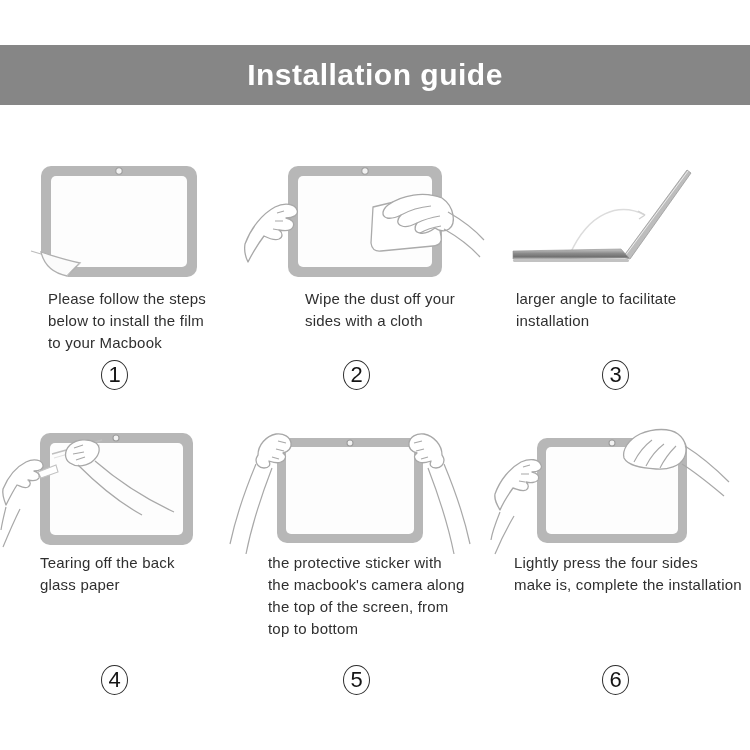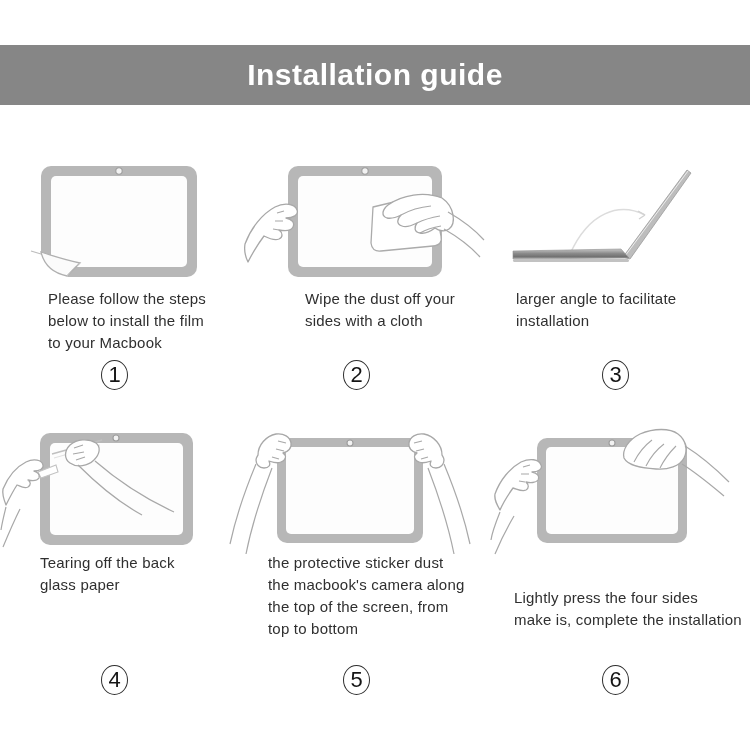--- a/index.html
+++ b/index.html
@@ -26,21 +26,21 @@
   
   .badge{
     position:absolute;width:27px;height:30px;border:1.5px solid #2e2e2e;
     border-radius:50%;display:flex;align-items:center;justify-content:center;
     box-sizing:border-box;background:#ffffff;
   }
   .badge-num{font-size:22px;color:#151515;line-height:1;}
   .b1{left:101px;top:360px;} .b2{left:343px;top:360px;} .b3{left:602px;top:360px;}
   .b4{left:101px;top:665px;} .b5{left:343px;top:665px;} .b6{left:602px;top:665px;}
   .t1{left:48px;top:288px;}  .t2{left:288px;top:288px;margin-left:17px;} .t3{left:516px;top:288px;}
-  .t4{left:40px;top:552px;}  .t5{left:268px;top:552px;} .t6{left:514px;top:552px;margin-top:35px;}
+  .t4{left:40px;top:552px;}  .t5{left:268px;top:552px;} .t6{left:514px;top:552px;}
 </style>
 </head>
 <body>
 
 <div class="canvas">
 
   <header class="banner">
     <span class="banner-title">Installation guide</span>
   </header>
 
@@ -165,21 +165,21 @@
   </div>
   <div class="caption t3">
     <div class="cap-line">larger angle to facilitate</div>
     <div class="cap-line">installation</div>
   </div>
   <div class="caption t4">
     <div class="cap-line">Tearing off the back</div>
     <div class="cap-line">glass paper</div>
   </div>
   <div class="caption t5">
-    <div class="cap-line">the protective sticker dust</div>
+    <div class="cap-line">the protective sticker with</div>
     <div class="cap-line">the macbook's camera along</div>
     <div class="cap-line">the top of the screen, from</div>
     <div class="cap-line">top to bottom</div>
   </div>
   <div class="caption t6">
     <div class="cap-line">Lightly press the four sides</div>
     <div class="cap-line">make is, complete the installation</div>
   </div>
 
   <div class="badge b1">

